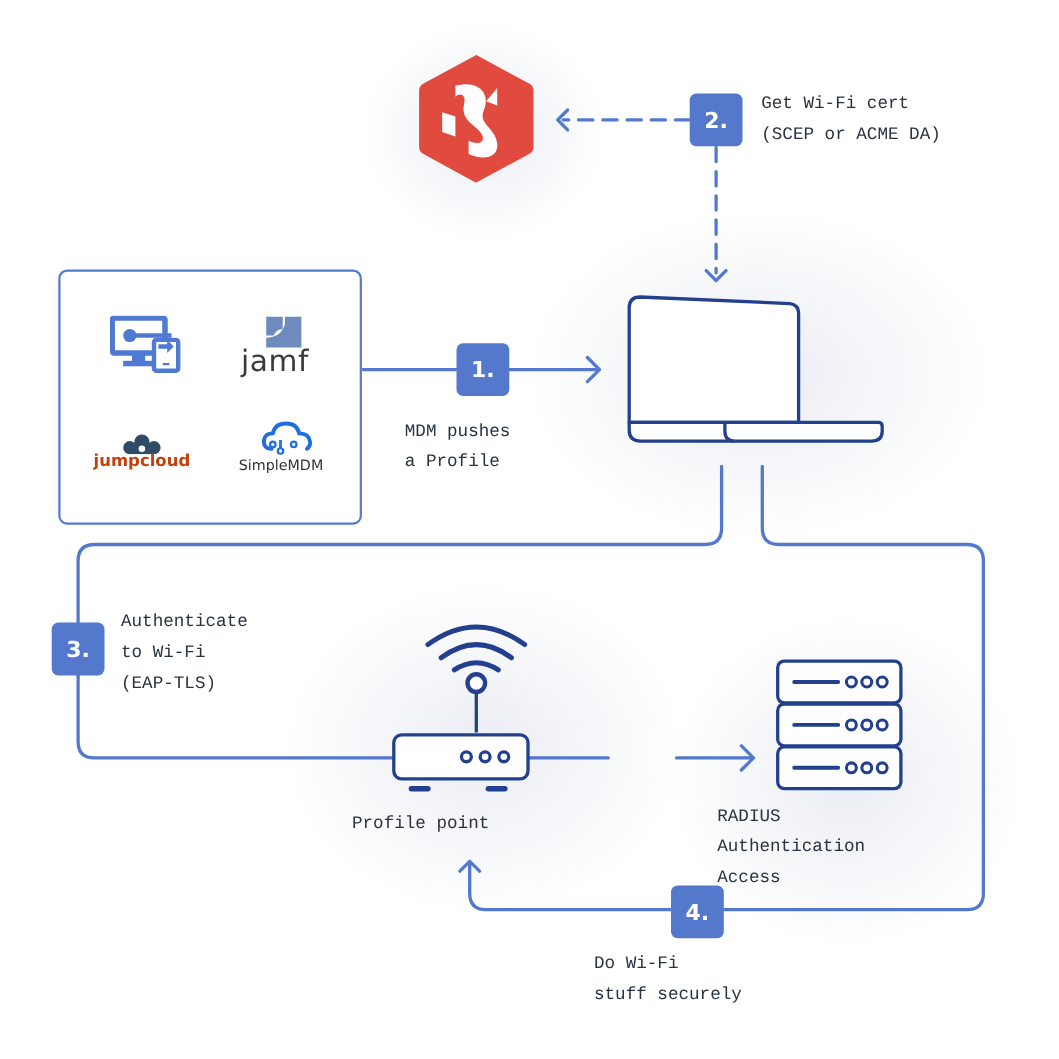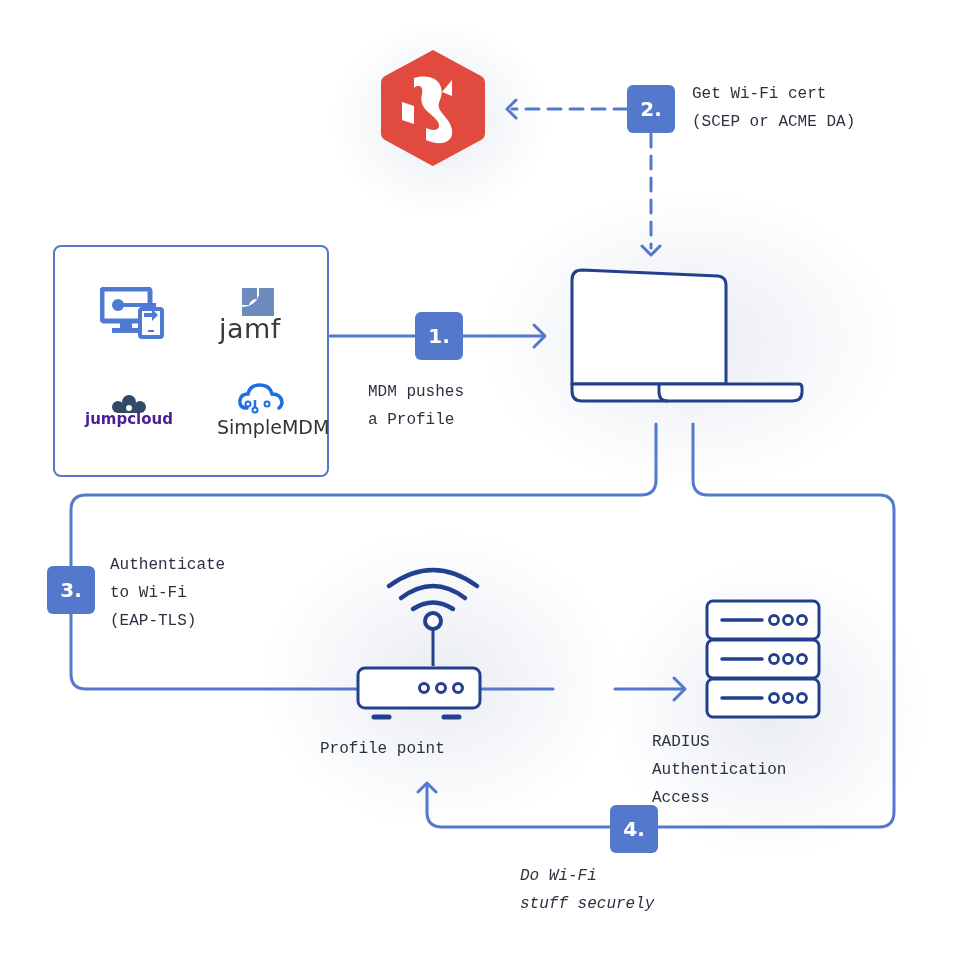--- a/index.html
+++ b/index.html
@@ -33,25 +33,25 @@
     border: 2px solid #5479cc; border-radius: 8px; background: #fff;
     box-sizing: border-box;
     margin-top: 35px;
   }
   .jamf-text {
     position: absolute; font-family: "DejaVu Sans", "Liberation Sans", sans-serif;
     font-size: 27px; color: #3a3a3a; letter-spacing: 0.5px;
   }
   .jc-text {
     position: absolute; font-family: "DejaVu Sans", "Liberation Sans", sans-serif;
-    font-weight: bold; font-size: 15px; color: #4c1d95;
+    font-weight: bold; font-size: 15px; color: #c2410c;
   }
   .smdm-text {
     position: absolute; font-family: "DejaVu Sans", "Liberation Sans", sans-serif;
-    font-size: 19px; color: #333;
+    font-size: 13px; color: #333;
   }
 </style>
 </head>
 <body>
 
 <div class="glow" style="left:330px;top:20px;width:220px;height:200px;"></div>
 <div class="glow" style="left:480px;top:190px;width:420px;height:300px;"></div>
 <div class="glow" style="left:260px;top:530px;width:360px;height:300px;"></div>
 <div class="glow" style="left:610px;top:560px;width:320px;height:300px;"></div>
 
@@ -92,21 +92,21 @@
 <div class="badge" style="left:415px;top:312px;">1.</div>
 <div class="label center" style="left:368px;top:378px;width:150px;">MDM pushes
 a Profile</div>
 
 <div class="badge" style="left:47px;top:566px;">3.</div>
 <div class="label" style="left:110px;top:551px;">Authenticate
 to Wi-Fi
 (EAP-TLS)</div>
 
 <div class="badge" style="left:610px;top:805px;">4.</div>
-<div class="label center" style="left:520px;top:862px;width:230px;font-style:italic;">Do Wi-Fi
+<div class="label center" style="left:540px;top:862px;width:230px;">Do Wi-Fi
 stuff securely</div>
 
 <div class="mdm-box">
 
   <svg class="abs" style="left:45px;top:40px;" width="66" height="52" viewBox="0 0 66 52">
     <rect x="2" y="2" width="48" height="32" rx="2" fill="none" stroke="#4f7ad3" stroke-width="5"></rect>
     <rect x="20" y="34" width="12" height="8" fill="#4f7ad3"></rect>
     <rect x="12" y="41" width="28" height="5" fill="#4f7ad3"></rect>
     <circle cx="18" cy="18" r="6" fill="#4f7ad3"></circle>
     <path d="M18 18 H56" stroke="#4f7ad3" stroke-width="4"></path>

